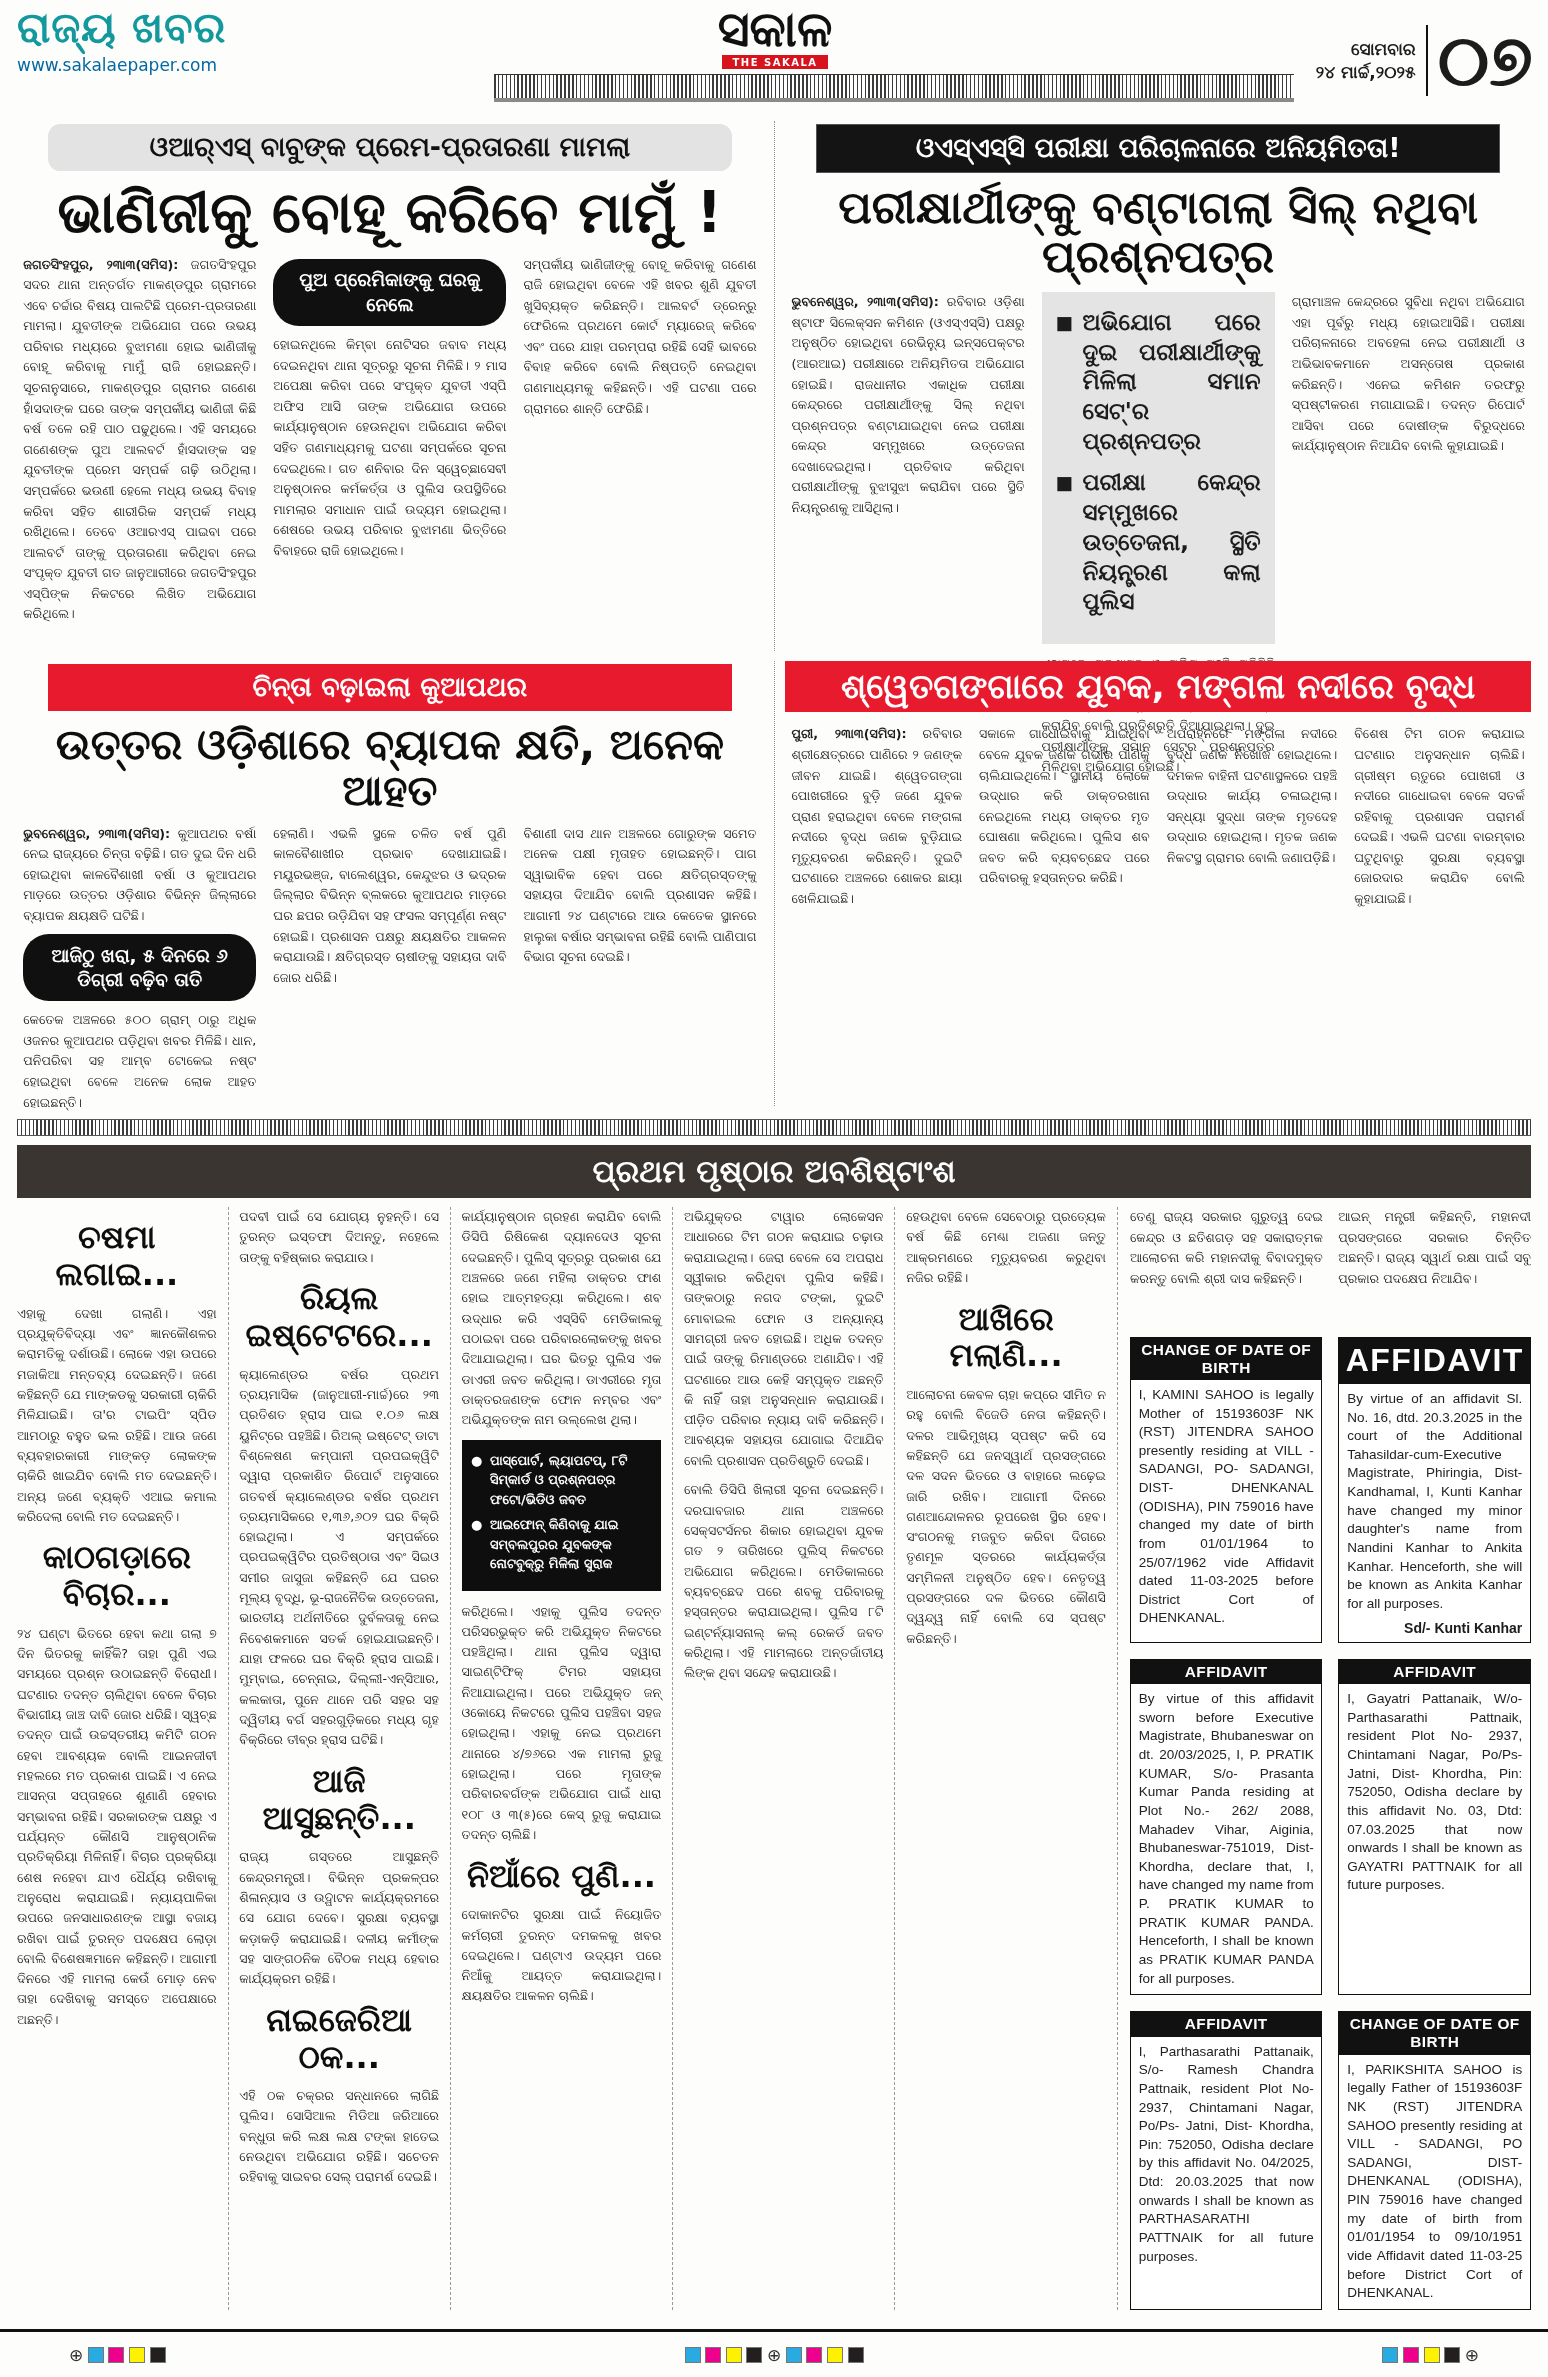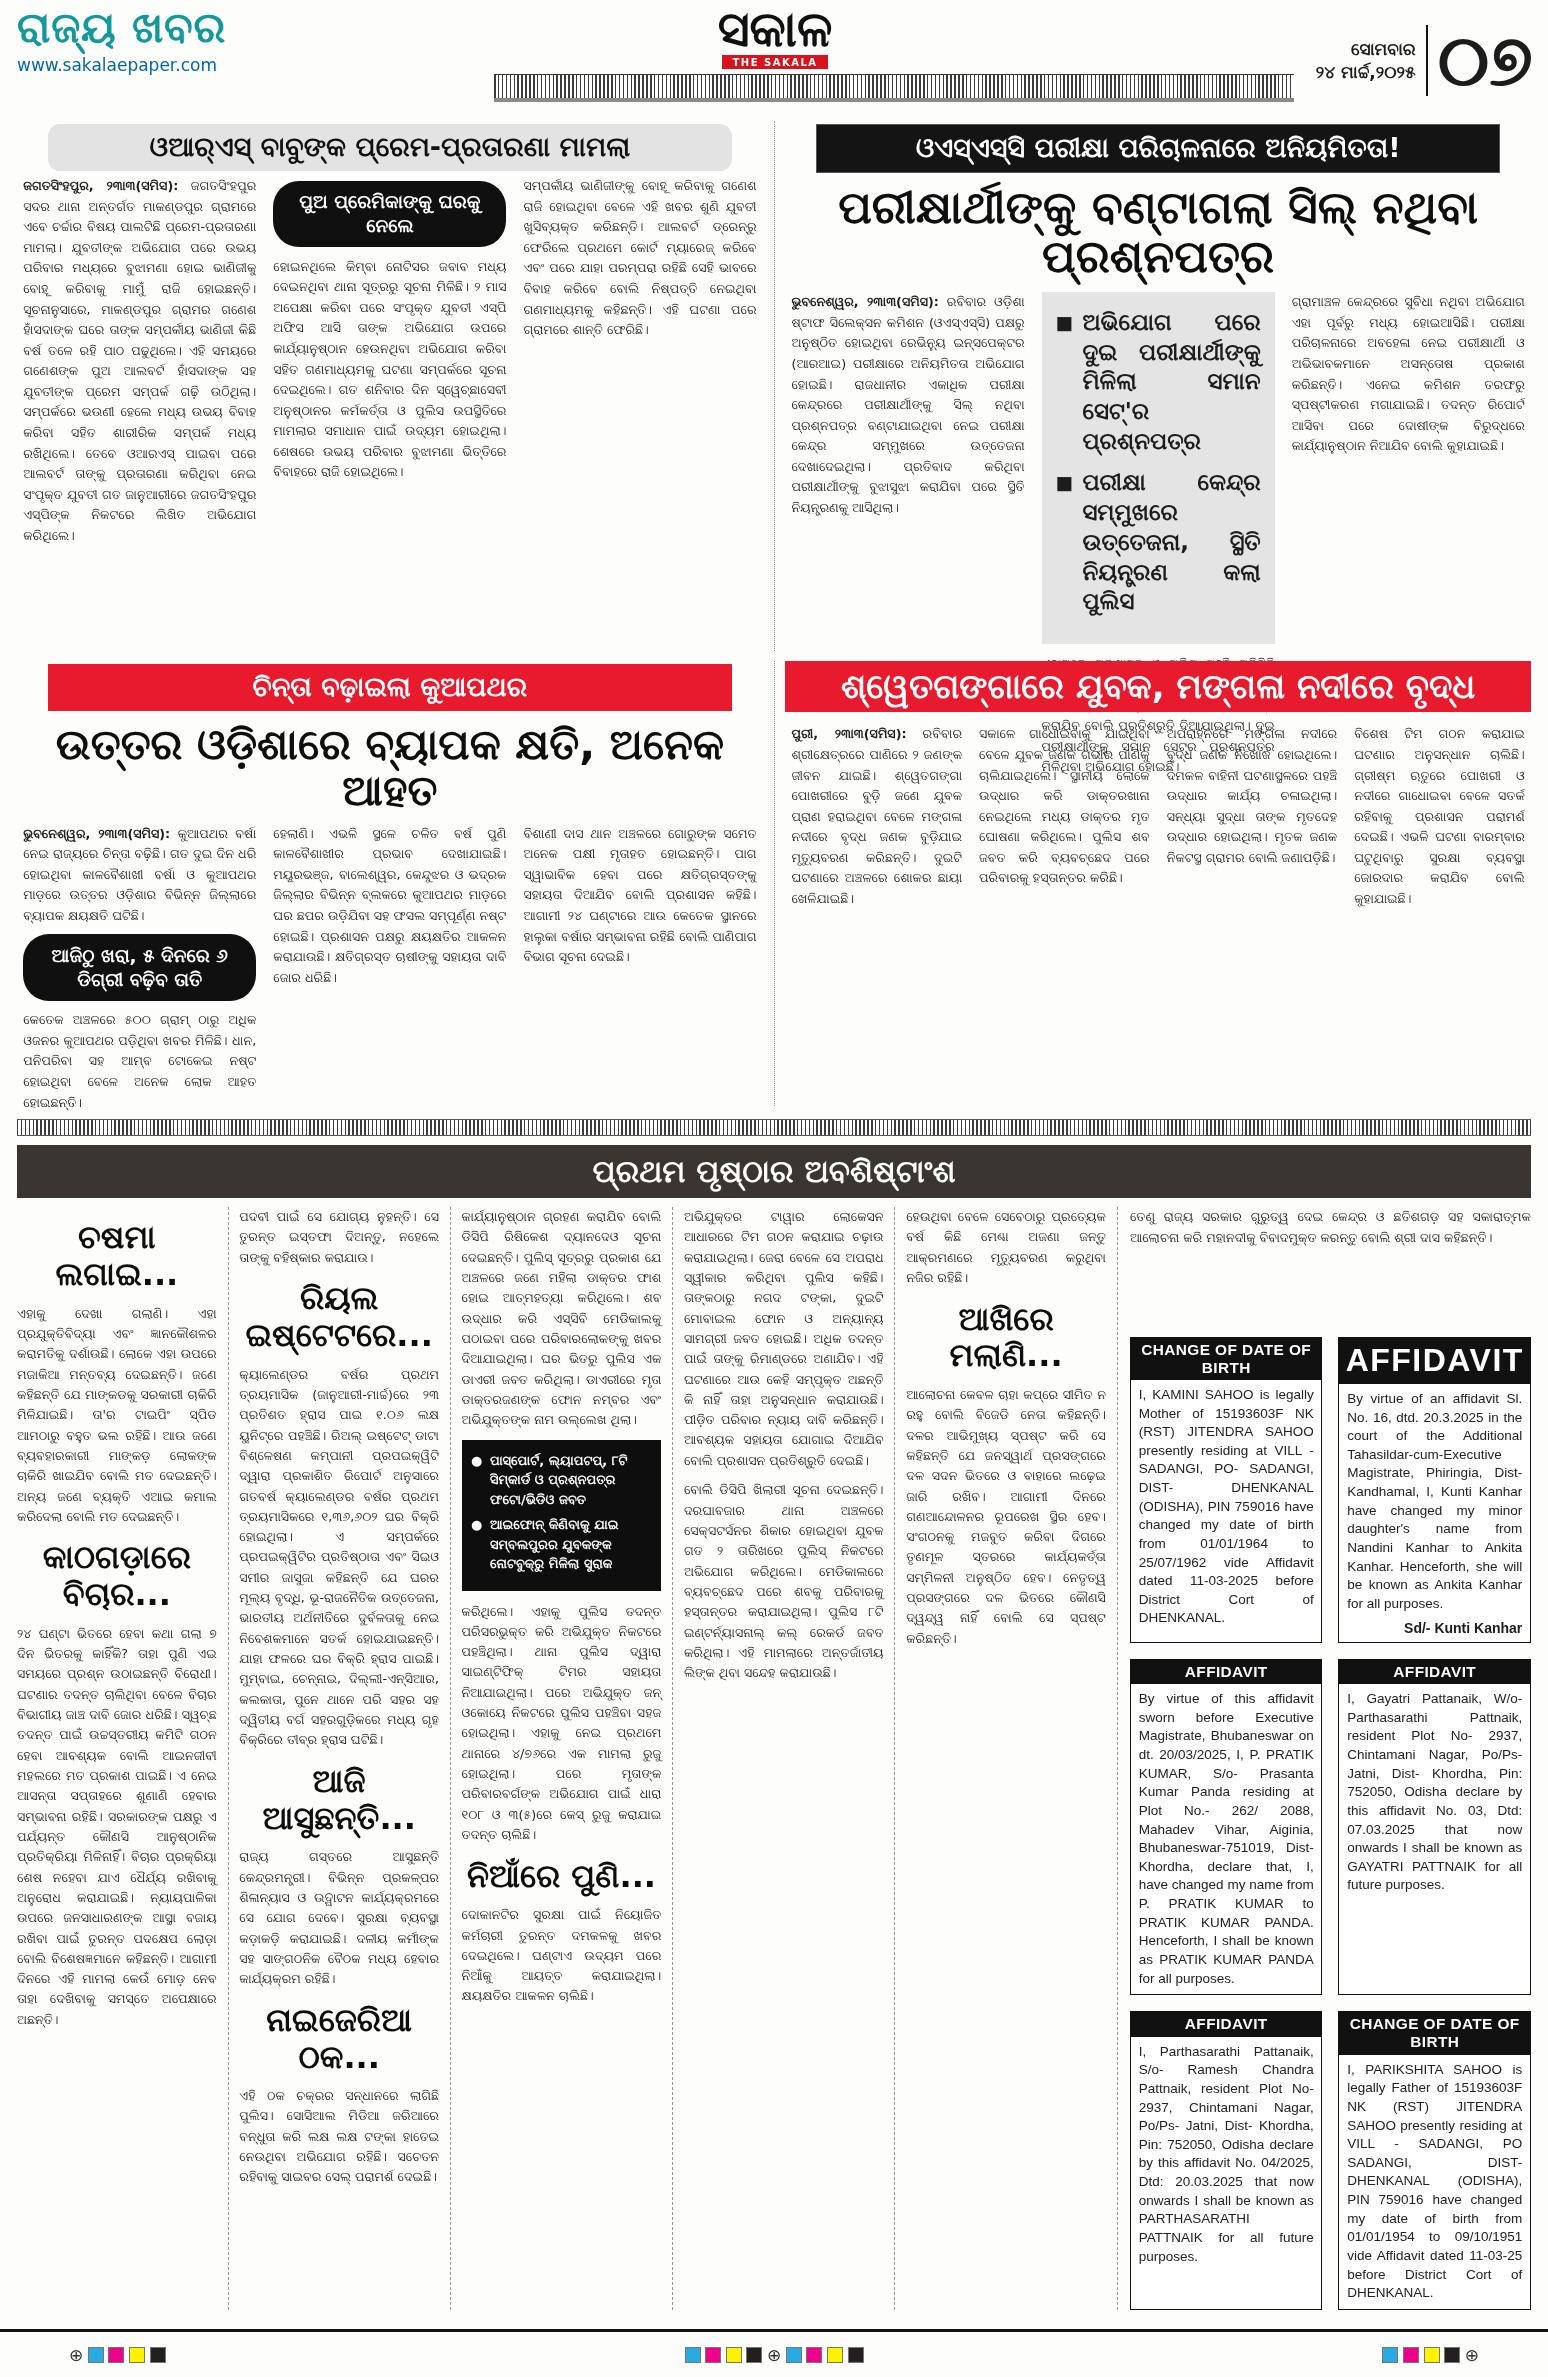--- a/index.html
+++ b/index.html
@@ -98,20 +98,21 @@
         <div>୨୪ ମାର୍ଚ୍ଚ,୨୦୨୫</div>
       </div>
       <div class="page-no">୦୭</div>
     </div>
     <div class="mh-strip"></div>
   </header>
 
   <section class="row" style="height:540px;">
     <article class="half">
       <div class="kicker gray">ଓଆର୍‌ଏସ୍ ବାବୁଙ୍କ ପ୍ରେମ-ପ୍ରତାରଣା ମାମଲା</div>
+      <h1 class="headline h-xl">ଭାଣିଜୀକୁ ବୋହୂ କରିବେ ମାମୁଁ !</h1>
       <div class="cols">
         <div class="col">
           <p><span class="dateline">ଜଗତସିଂହପୁର, ୨୩ା୩(ସମିସ):</span>
              <span>ଜଗତସିଂହପୁର ସଦର ଥାନା ଅନ୍ତର୍ଗତ ମାକଣ୍ଡପୁର ଗ୍ରାମରେ ଏବେ ଚର୍ଚ୍ଚାର ବିଷୟ ପାଲଟିଛି ପ୍ରେମ-ପ୍ରତାରଣା ମାମଲା। ଯୁବତୀଙ୍କ ଅଭିଯୋଗ ପରେ ଉଭୟ ପରିବାର ମଧ୍ୟରେ ବୁଝାମଣା ହୋଇ ଭାଣିଜୀକୁ ବୋହୂ କରିବାକୁ ମାମୁଁ ରାଜି ହୋଇଛନ୍ତି। ସୂଚନାନୁସାରେ, ମାକଣ୍ଡପୁର ଗ୍ରାମର ଗଣେଶ ହାଁସଦାଙ୍କ ଘରେ ତାଙ୍କ ସମ୍ପର୍କୀୟ ଭାଣିଜୀ କିଛି ବର୍ଷ ତଳେ ରହି ପାଠ ପଢୁଥିଲେ। ଏହି ସମୟରେ ଗଣେଶଙ୍କ ପୁଅ ଆଲବର୍ଟ ହାଁସଦାଙ୍କ ସହ ଯୁବତୀଙ୍କ ପ୍ରେମ ସମ୍ପର୍କ ଗଢ଼ି ଉଠିଥିଲା। ସମ୍ପର୍କରେ ଭଉଣୀ ହେଲେ ମଧ୍ୟ ଉଭୟ ବିବାହ କରିବା ସହିତ ଶାରୀରିକ ସମ୍ପର୍କ ମଧ୍ୟ ରଖିଥିଲେ। ତେବେ ଓଆରଏସ୍ ପାଇବା ପରେ ଆଲବର୍ଟ ତାଙ୍କୁ ପ୍ରତାରଣା କରିଥିବା ନେଇ ସଂପୃକ୍ତ ଯୁବତୀ ଗତ ଜାନୁଆରୀରେ ଜଗତସିଂହପୁର ଏସ୍‌ପିଙ୍କ ନିକଟରେ ଲିଖିତ ଅଭିଯୋଗ କରିଥିଲେ।</span></p>
         </div>
         <div class="col">
           <div class="inset-black">ପୁଅ ପ୍ରେମିକାଙ୍କୁ ଘରକୁ ନେଲେ</div>
           <p>ହୋଇନଥିଲେ କିମ୍ବା ନୋଟିସର ଜବାବ ମଧ୍ୟ ଦେଇନଥିବା ଥାନା ସୂତ୍ରରୁ ସୂଚନା ମିଳିଛି। ୨ ମାସ ଅପେକ୍ଷା କରିବା ପରେ ସଂପୃକ୍ତ ଯୁବତୀ ଏସ୍‌ପି ଅଫିସ ଆସି ତାଙ୍କ ଅଭିଯୋଗ ଉପରେ କାର୍ଯ୍ୟାନୁଷ୍ଠାନ ହେଉନଥିବା ଅଭିଯୋଗ କରିବା ସହିତ ଗଣମାଧ୍ୟମକୁ ଘଟଣା ସମ୍ପର୍କରେ ସୂଚନା ଦେଇଥିଲେ। ଗତ ଶନିବାର ଦିନ ସ୍ୱେଚ୍ଛାସେବୀ ଅନୁଷ୍ଠାନର କର୍ମକର୍ତ୍ତା ଓ ପୁଲିସ ଉପସ୍ଥିତିରେ ମାମଲାର ସମାଧାନ ପାଇଁ ଉଦ୍ୟମ ହୋଇଥିଲା। ଶେଷରେ ଉଭୟ ପରିବାର ବୁଝାମଣା ଭିତ୍ତିରେ ବିବାହରେ ରାଜି ହୋଇଥିଲେ।</p>
         </div>
         <div class="col">
@@ -234,20 +235,21 @@
 
     <div class="bcol">
       <p class="btext">ହେଉଥିବା ବେଳେ ସେବେଠାରୁ ପ୍ରତ୍ୟେକ ବର୍ଷ କିଛି ମେଣ୍ଢା ଅଜଣା ଜନ୍ତୁ ଆକ୍ରମଣରେ ମୃତ୍ୟୁବରଣ କରୁଥିବା ନଜିର ରହିଛି।</p>
       <div class="bhead">ଆଖିରେ ମଲାଣି...</div>
       <p class="btext">ଆଲୋଚନା କେବଳ ଚାହା କପ୍‌ରେ ସୀମିତ ନ ରହୁ ବୋଲି ବିଜେଡି ନେତା କହିଛନ୍ତି। ଦଳର ଆଭିମୁଖ୍ୟ ସ୍ପଷ୍ଟ କରି ସେ କହିଛନ୍ତି ଯେ ଜନସ୍ୱାର୍ଥ ପ୍ରସଙ୍ଗରେ ଦଳ ସଦନ ଭିତରେ ଓ ବାହାରେ ଲଢ଼େଇ ଜାରି ରଖିବ। ଆଗାମୀ ଦିନରେ ଗଣଆନ୍ଦୋଳନର ରୂପରେଖ ସ୍ଥିର ହେବ। ସଂଗଠନକୁ ମଜବୁତ କରିବା ଦିଗରେ ତୃଣମୂଳ ସ୍ତରରେ କାର୍ଯ୍ୟକର୍ତ୍ତା ସମ୍ମିଳନୀ ଅନୁଷ୍ଠିତ ହେବ। ନେତୃତ୍ୱ ପ୍ରସଙ୍ଗରେ ଦଳ ଭିତରେ କୌଣସି ଦ୍ୱନ୍ଦ୍ୱ ନାହିଁ ବୋଲି ସେ ସ୍ପଷ୍ଟ କରିଛନ୍ତି।</p>
     </div>
 
     <aside class="rail">
       <div class="rail-text">
         <div>ତେଣୁ ରାଜ୍ୟ ସରକାର ଗୁରୁତ୍ୱ ଦେଇ କେନ୍ଦ୍ର ଓ ଛତିଶଗଡ଼ ସହ ସକାରାତ୍ମକ ଆଲୋଚନା କରି ମହାନଦୀକୁ ବିବାଦମୁକ୍ତ କରନ୍ତୁ ବୋଲି ଶ୍ରୀ ଦାସ କହିଛନ୍ତି।</div>
+        <div>ଆଇନ୍ ମନ୍ତ୍ରୀ କହିଛନ୍ତି, ମହାନଦୀ ପ୍ରସଙ୍ଗରେ ସରକାର ଚିନ୍ତିତ ଅଛନ୍ତି। ରାଜ୍ୟ ସ୍ୱାର୍ଥ ରକ୍ଷା ପାଇଁ ସବୁ ପ୍ରକାର ପଦକ୍ଷେପ ନିଆଯିବ।</div>
       </div>
       <div class="ads">
         <div class="ad">
           <div class="ad-title">CHANGE OF DATE OF BIRTH</div>
           <div class="ad-body">I, KAMINI SAHOO is legally Mother of 15193603F NK (RST) JITENDRA SAHOO presently residing at VILL - SADANGI, PO- SADANGI, DIST- DHENKANAL (ODISHA), PIN 759016 have changed my date of birth from 01/01/1964 to 25/07/1962 vide Affidavit dated 11-03-2025 before District Cort of DHENKANAL.</div>
         </div>
         <div class="ad">
           <div class="ad-title big">AFFIDAVIT</div>
           <div class="ad-body">By virtue of an affidavit Sl. No. 16, dtd. 20.3.2025 in the court of the Additional Tahasildar-cum-Executive Magistrate, Phiringia, Dist-Kandhamal, I, Kunti Kanhar have changed my minor daughter's name from Nandini Kanhar to Ankita Kanhar. Henceforth, she will be known as Ankita Kanhar for all purposes.</div>
           <div class="ad-sig">Sd/- Kunti Kanhar</div>

